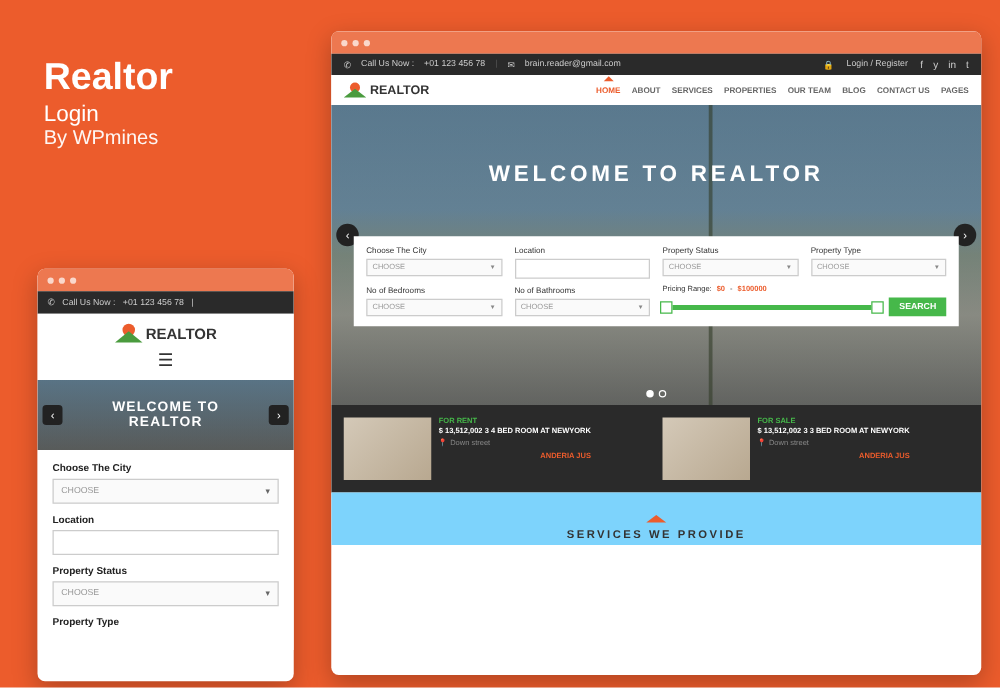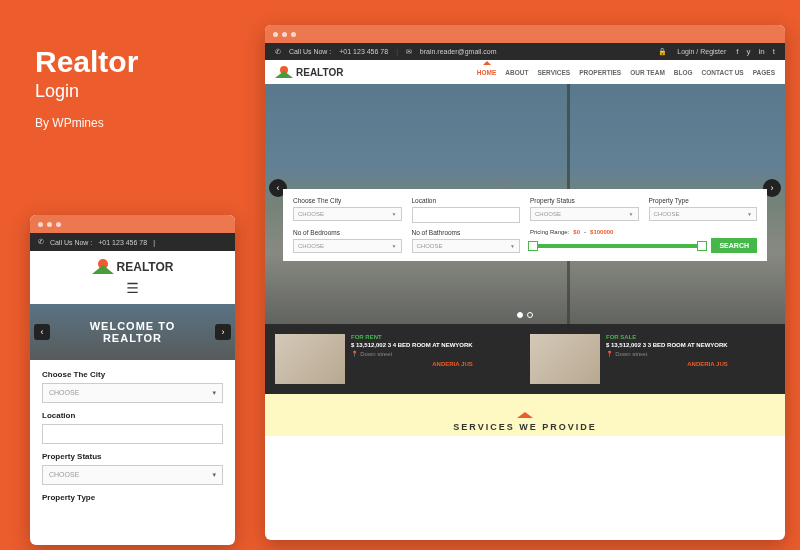--- a/index.html
+++ b/index.html
@@ -1,21 +1,21 @@
 <!DOCTYPE html>
 <html><head>
 <meta charset="utf-8">
 <style>
 * { margin: 0; padding: 0; box-sizing: border-box; font-family: Arial, sans-serif; }
 body { background: #ec5c2c; width: 800px; height: 550px; overflow: hidden; position: relative; }
 
 .title-block { position: absolute; left: 35px; top: 45px; color: #fff; }
 .title-block h1 { font-size: 30px; font-weight: 700; }
 .title-block .sub { font-size: 18px; font-weight: 300; margin-top: 2px; }
-.title-block .by { font-size: 12px; margin-top: 14px; opacity: 0.95; }
+.title-block .by { font-size: 16px; opacity: 0.95; }
 
 .browser { background: #fff; border-radius: 6px; box-shadow: 0 6px 20px rgba(0,0,0,0.25); overflow: hidden; position: absolute; }
 .browser-bar { background: #ed7850; height: 18px; display: flex; align-items: center; padding-left: 8px; gap: 4px; }
 .browser-bar .dot { width: 5px; height: 5px; border-radius: 50%; background: rgba(255,255,255,0.7); }
 
 .mobile { left: 30px; top: 215px; width: 205px; height: 330px; }
 .desktop { left: 265px; top: 25px; width: 520px; height: 515px; }
 
 .topbar { background: #2a2a2a; color: #ccc; font-size: 7px; display: flex; justify-content: space-between; align-items: center; padding: 4px 10px; }
 .topbar .left { display: flex; gap: 8px; align-items: center; }
@@ -62,21 +62,21 @@
 
 .listings { background: #2a2a2a; display: flex; gap: 10px; padding: 10px; }
 .card { flex: 1; display: flex; gap: 6px; }
 .card .img { width: 70px; height: 50px; background: linear-gradient(135deg, #d4c9b8, #b8a890); }
 .card .info { font-size: 6px; color: #ccc; }
 .card .tag { color: #46b84a; font-weight: 700; font-size: 6px; margin-bottom: 2px; }
 .card .title { color: #fff; font-weight: 600; margin-bottom: 2px; }
 .card .loc { color: #888; margin-bottom: 2px; }
 .card .auth { color: #ec5c2c; font-weight: 600; text-align: right; margin-top: 4px; }
 
-.services-h { background: #fef9c3; padding: 16px 0 4px; text-align: center; }
+.services-h { background: #7dd3fc; padding: 16px 0 4px; text-align: center; }
 .services-h .roof { width: 16px; height: 8px; margin: 0 auto 4px; border-left: 8px solid transparent; border-right: 8px solid transparent; border-bottom: 6px solid #ec5c2c; }
 .services-h h3 { font-size: 9px; font-weight: 800; letter-spacing: 2px; color: #333; }
 
 
 .m-top { background: #2a2a2a; color: #ccc; font-size: 7px; padding: 5px 8px; display: flex; gap: 6px; align-items: center; }
 .m-nav { background: #fff; text-align: center; padding: 8px 0; }
 .m-nav .logo { justify-content: center; font-size: 12px; }
 .m-nav .logo .logo-icon { width: 22px; height: 15px; }
 .m-nav .logo .logo-icon .sun { width: 10px; height: 10px; left: 6px; }
 .m-nav .logo .logo-icon .mtn { border-left-width: 11px; border-right-width: 11px; border-bottom-width: 9px; }
@@ -193,20 +193,21 @@
       <span>PROPERTIES</span>
       <span>OUR TEAM</span>
       <span>BLOG</span>
       <span>CONTACT US</span>
       <span>PAGES</span>
     </div>
   </div>
   <div class="hero">
     <span class="arrow l">‹</span>
     <span class="arrow r">›</span>
+    <h2>WELCOME TO REALTOR</h2>
     <div class="searchbox">
       <div class="sb-field">
           <label>Choose The City</label>
           <div class="dd">
             <span>CHOOSE</span>
           </div>
         </div>
       <div class="sb-field">
           <label>Location</label>
           <div class="sb-input"></div>

